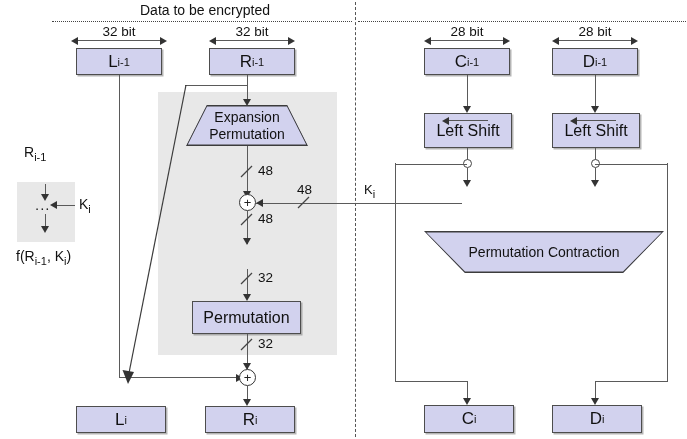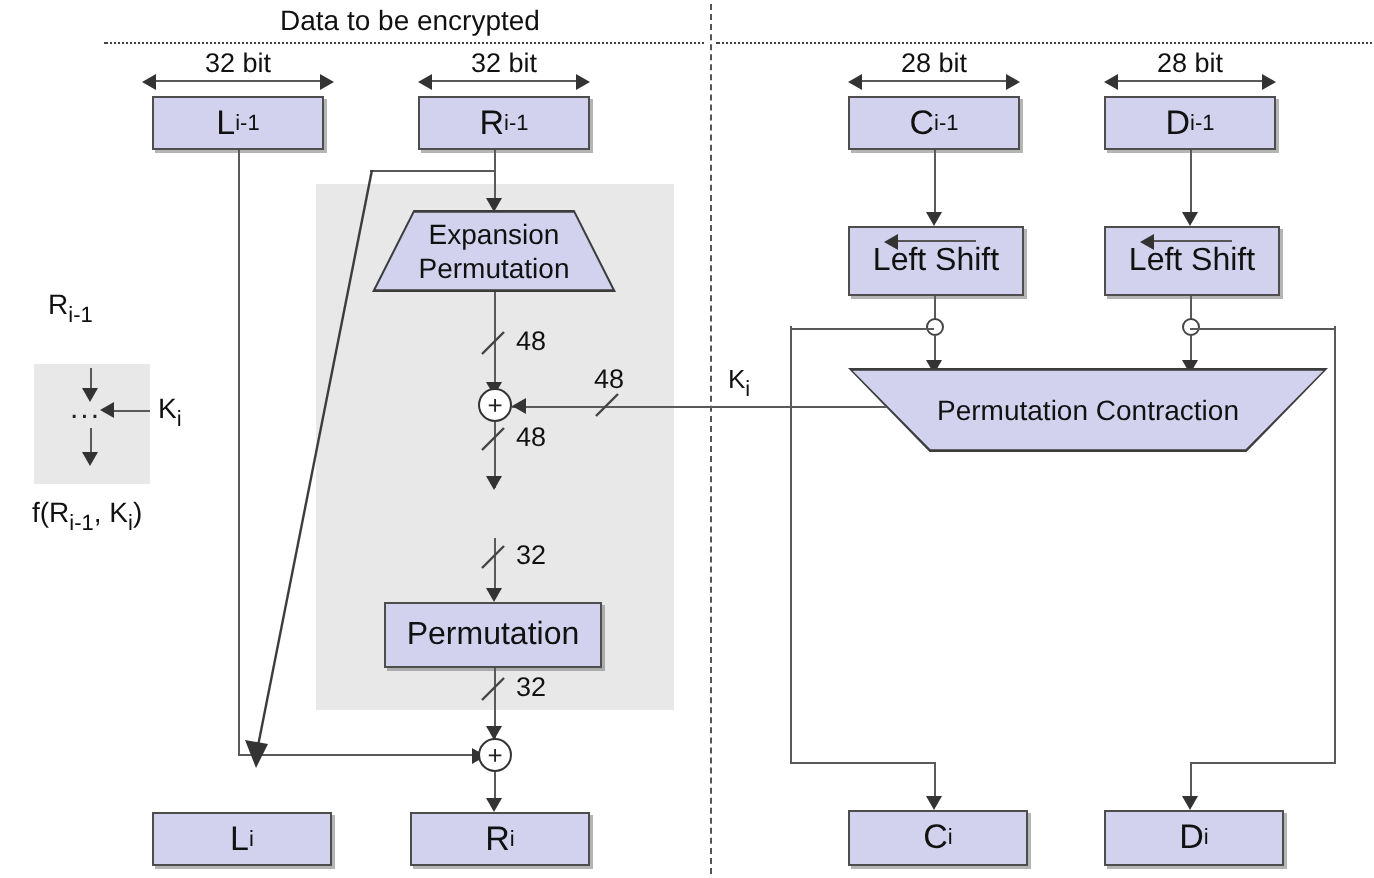--- a/index.html
+++ b/index.html
@@ -35,20 +35,21 @@
   .trap{
     background:#d2d2ee;box-sizing:border-box;
     display:flex;flex-direction:column;align-items:center;justify-content:center;
     font-size:14px;color:#111;line-height:1.15;text-align:center;
   }
   .trap-up{ 
     clip-path:polygon(17% 0,83% 0,100% 100%,0% 100%);
   }
   .trap-down{ 
     clip-path:polygon(0 0,100% 0,83% 100%,17% 100%);
+    margin-top:47px;
   }
   .trapborder{position:absolute;left:0;top:0;width:100%;height:100%;}
   .trapborder polygon{fill:none;stroke:#3c3c3c;stroke-width:1.4;}
   .trap .txt{position:relative;z-index:2;}
   
   .vline{background:#5a5a5a;width:1px;}
   .hline{background:#5a5a5a;height:1px;}
   
   .arr-d,.arr-u,.arr-l,.arr-r{width:0;height:0;}
   .arr-d{border-left:4px solid transparent;border-right:4px solid transparent;border-top:7px solid #333;}

